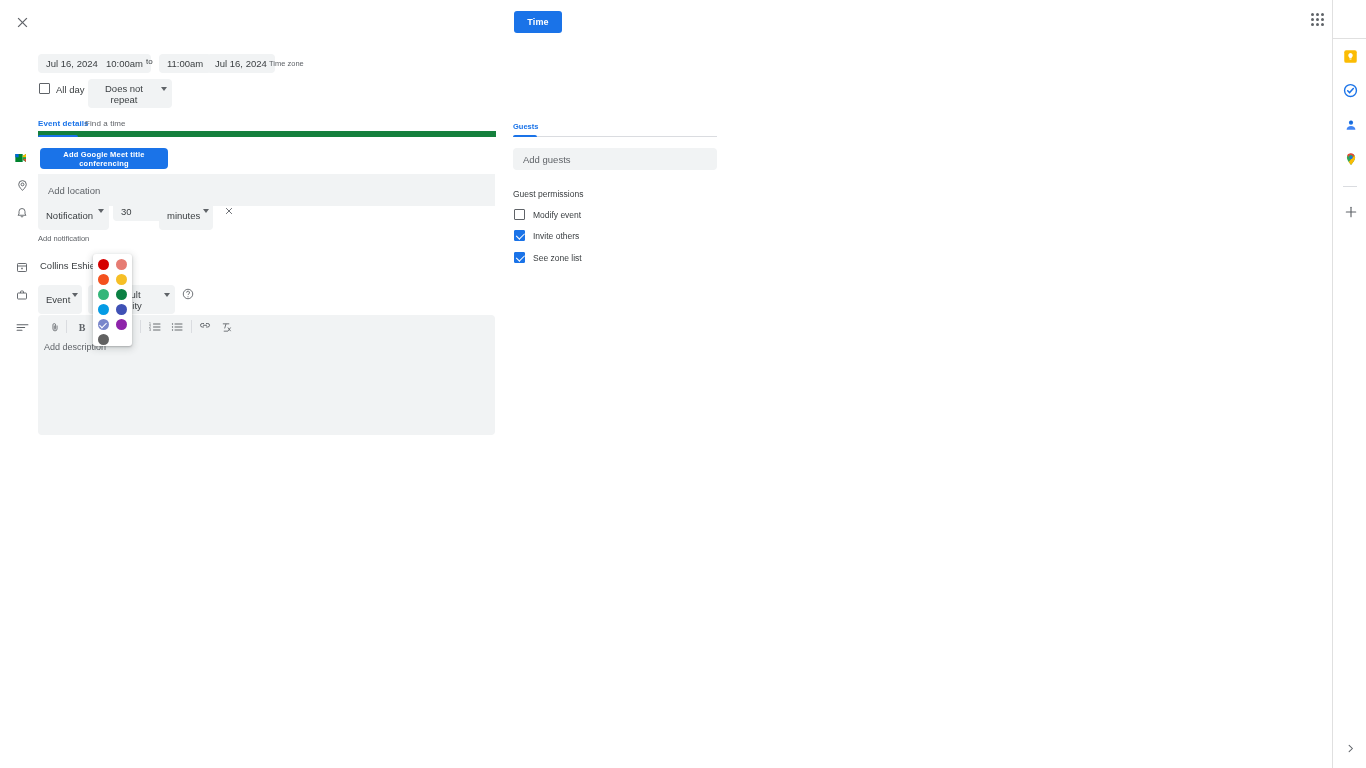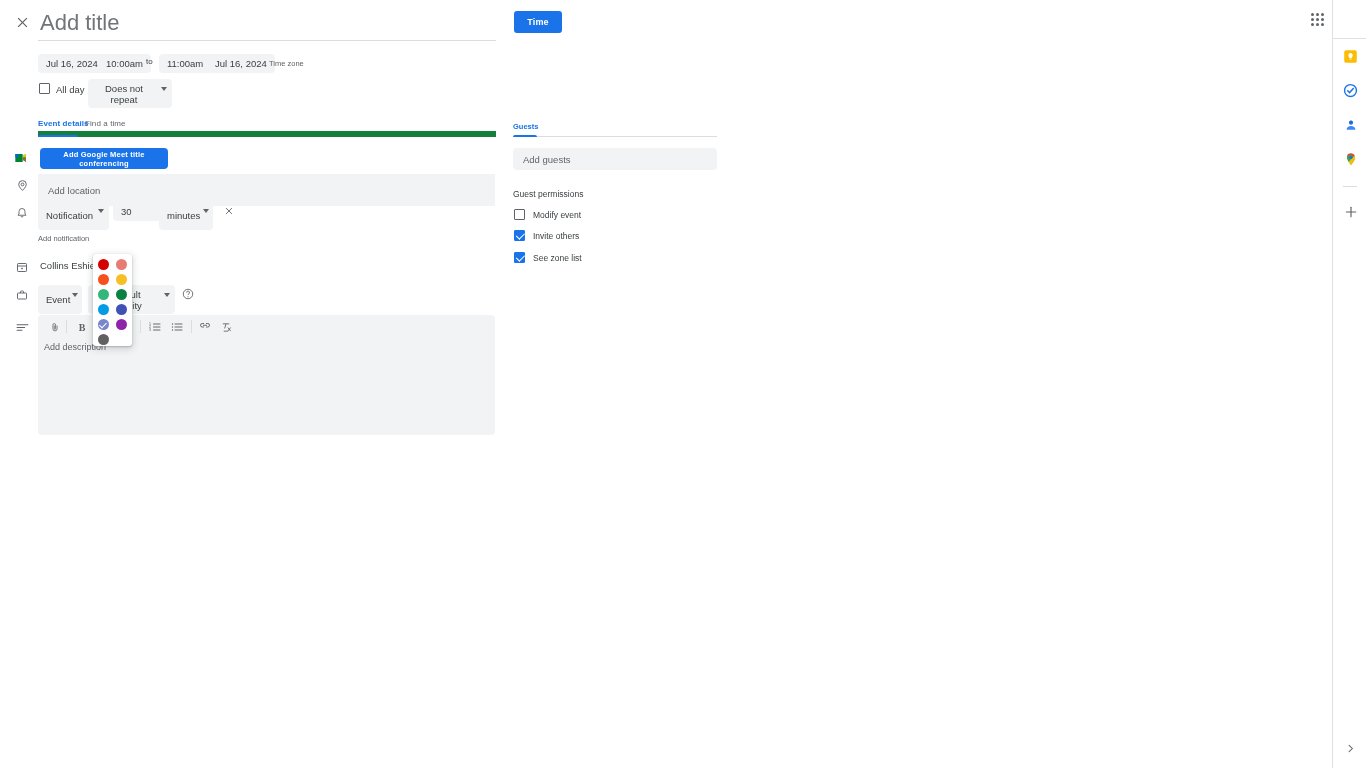--- a/index.html
+++ b/index.html
@@ -192,21 +192,20 @@
 <div id="app">
 
   <div class="topbar">
     <div class="close-btn">
       <svg width="15" height="15" viewBox="0 0 24 24" fill="none" stroke="#5f6368" stroke-width="2">
         <line x1="5" y1="5" x2="19" y2="19"></line>
           <line x1="19" y1="5" x2="5" y2="19"></line>
       </svg>
     </div>
 
-    <input class="title-input" type="text" placeholder="Add title" value="" style="">
 
     <button class="save-btn">Time</button>
 
     <div class="apps-grid">
       <i></i>
         <i></i>
         <i></i>
         <i></i>
         <i></i>
         <i></i>

